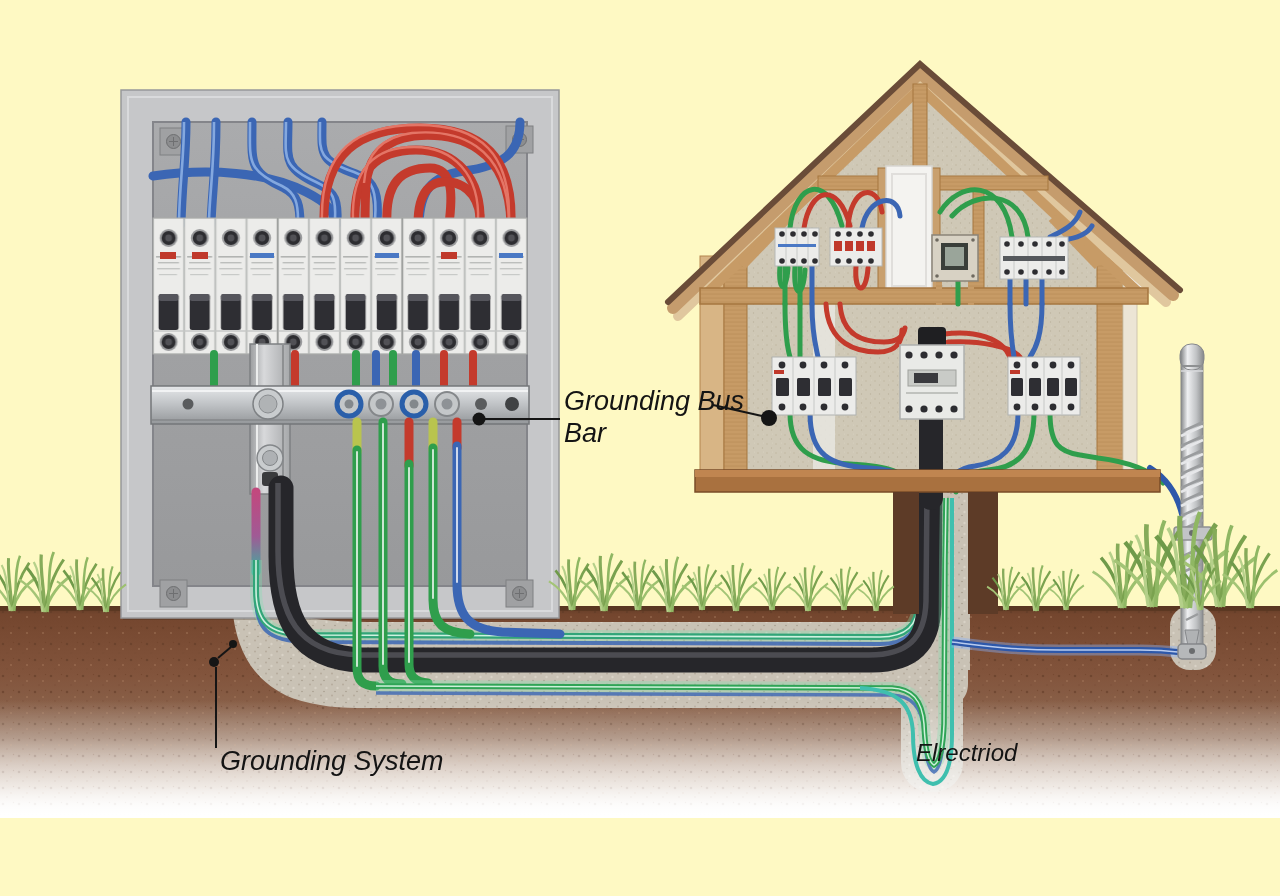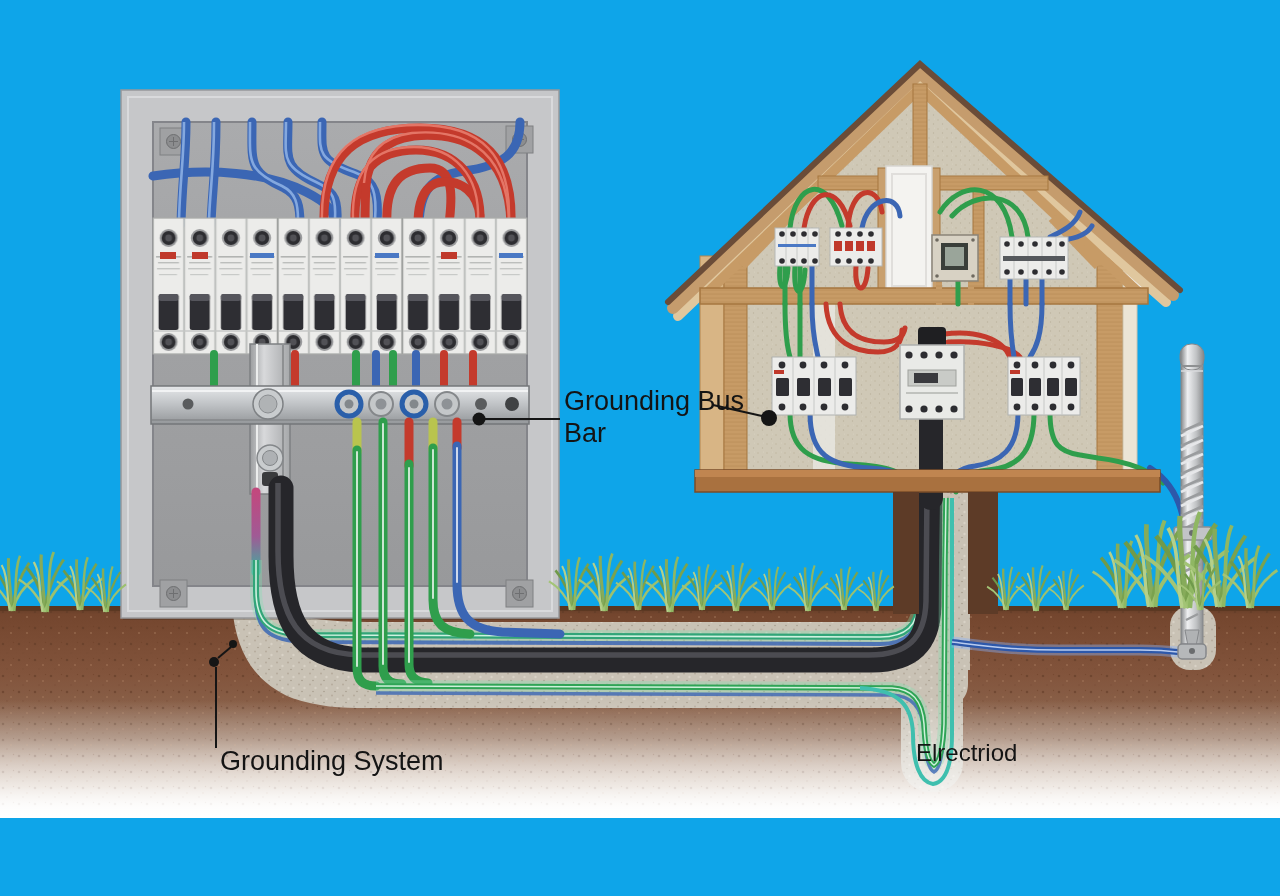--- a/index.html
+++ b/index.html
@@ -1,17 +1,17 @@
 <!DOCTYPE html>
 <html><head>
 <meta charset="utf-8">
 <style>
   html,body{margin:0;padding:0;background:#ffffff;}
-  .stage{position:relative;width:1280px;height:896px;background:#0ea5e9;overflow:hidden;
-         font-family:"Liberation Sans", sans-serif;}
+  .stage{position:relative;width:1280px;height:896px;background:#fef9c3;overflow:hidden;
+         font-family:"Liberation Sans", sans-serif;font-style:italic;}
   svg{display:block}
   .lbl{font-family:"Liberation Sans", sans-serif;font-weight:500;fill:#141414;}
   .lbl-26{font-size:27px;}
   .lbl-24{font-size:24px;}
   .leader{stroke:#151515;stroke-width:2;fill:none;}
 </style>
 </head>
 <body>
 
 <div class="stage">

